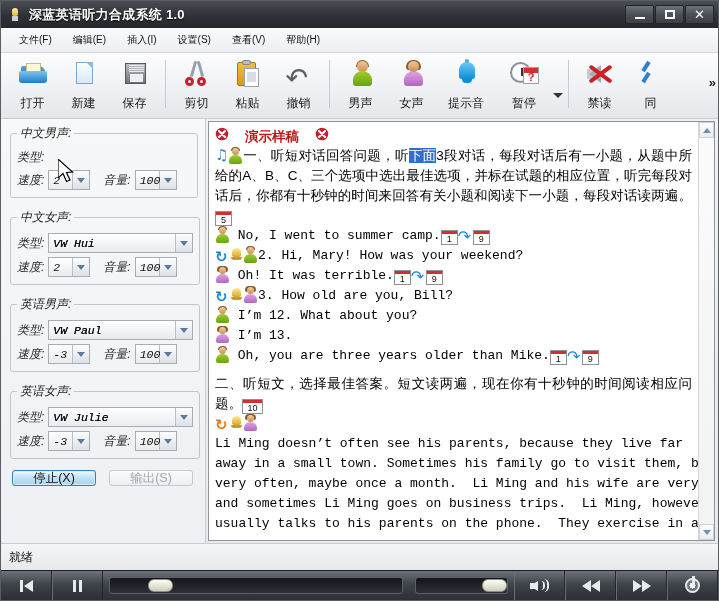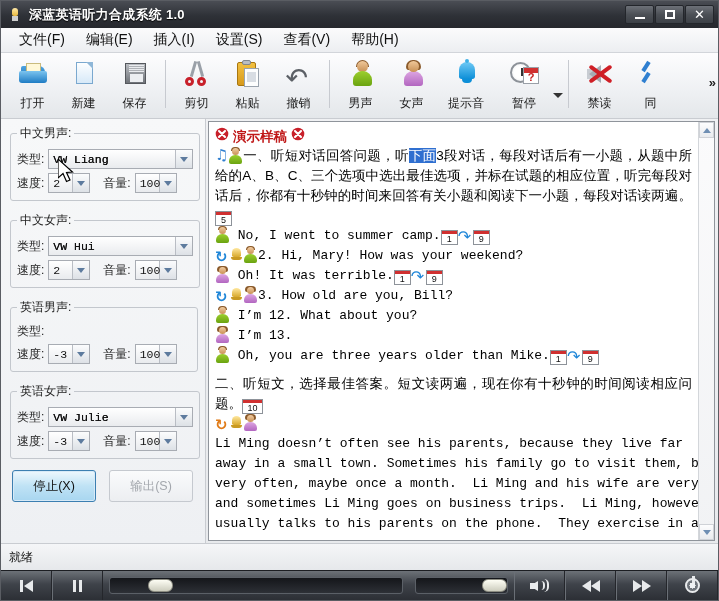--- a/index.html
+++ b/index.html
@@ -63,21 +63,21 @@
 
   
   .menubar {
     height: 25px;
     background: linear-gradient(#fbfbfc, #eceef1);
     border-bottom: 1px solid #d2d5da;
     display: flex; align-items: center;
     padding-left: 8px;
   }
   .menu-item {
-    font-size: 14px; color: #111;
+    font-size: 10px; color: #111;
     padding: 3px 11px 3px 10px;
     white-space: nowrap;
   }
 
   
   .toolbar {
     height: 66px;
     background: linear-gradient(#fdfdfe, #eef0f3 60%, #e4e7ea);
     border-bottom: 1px solid #c9ccd1;
     display: flex; align-items: flex-start;
@@ -193,20 +193,21 @@
     border-right: 1px solid #c9ccd1;
     padding: 6px 7px 0 9px;
     position: relative;
   }
   fieldset.group {
     border: 1px solid #c3c7cd;
     border-radius: 3px;
     margin: 0 0 11px 0;
     padding: 3px 6px 7px 6px;
     background: transparent;
+    font-style: italic;
   }
   fieldset.group legend {
     font-size: 12px; color: #222; padding: 0 3px;
   }
   .row { display: flex; align-items: center; margin-top: 4px; }
   .row .lbl { font-size: 12px; color: #1e1e1e; margin-right: 4px; white-space: nowrap; }
   .combo {
     height: 20px;
     background: linear-gradient(#ffffff, #e9ebee);
     border: 1px solid #a8acb3;
@@ -227,21 +228,21 @@
   .combo .arrow i {
     width:0; height:0; border-left:4px solid transparent; border-right:4px solid transparent;
     border-top:5px solid #5d7b9e; display:block;
   }
   .combo .val { position: relative; z-index: 1; }
   .combo.wide .val { text-shadow: 0 0 0 #000; }
   .spacer { width: 13px; }
 
   .btn-row { display:flex; gap: 13px; margin-top: 6px; padding-left: 2px; }
   .btn {
-    width: 84px; height: 32px;
+    width: 84px; height: 16px;
     border-radius: 3px;
     font-size: 12.5px;
     display: flex; align-items: center; justify-content: center;
   }
   .btn.primary {
     background: linear-gradient(#eef8fd, #bfe2f5 50%, #a8d6f0);
     border: 1px solid #3c7fb1;
     box-shadow: 0 0 0 1px #d7eaf7 inset;
     color: #111;
   }
@@ -269,21 +270,21 @@
     overflow: hidden;
     font-family: "Liberation Mono", "DejaVu Sans Mono", monospace;
     font-size: 13px;
     line-height: 20px;
     color: #000;
   }
   .doc-title {
     font-family: "Liberation Sans", sans-serif;
     font-size: 13px; font-weight: bold; color: #c01818;
     line-height: 19px;
-    display: flex; align-items: center; gap: 4px;
+    display: flex; align-items: center; gap: 16px;
   }
   .cn { font-family: "Liberation Sans", "DejaVu Sans", sans-serif; font-size: 13.5px; }
   .para { margin: 0; text-align: justify; }
   .sel { background: #2f6fd0; color: #fff; }
   .ln { display: block; white-space: pre; }
 
   
   .mi { display: inline-block; vertical-align: -3px; position: relative; }
   .mi-note { width: 13px; height: 15px; }
   .mi-note:before { content:"\266B"; position:absolute; left:0; top:-3px; font-size:15px; color:#2f7fd0;
@@ -523,26 +524,20 @@
   </div>
 
   <div class="body-area">
 
     <div class="sidebar">
 
       <fieldset class="group">
         <legend>中文男声:</legend>
         <div class="row">
           <span class="lbl">类型:</span>
-          <div class="combo wide">
-            <span class="val">VW Liang</span>
-            <span class="arrow">
-                <i></i>
-              </span>
-          </div>
         </div>
         <div class="row">
           <span class="lbl">速度:</span>
           <div class="combo small">
             <span class="val">2</span>
             <span class="arrow">
                 <i></i>
               </span>
           </div>
           <span class="spacer"></span>
@@ -583,20 +578,26 @@
                 <i></i>
               </span>
           </div>
         </div>
       </fieldset>
 
       <fieldset class="group">
         <legend>英语男声:</legend>
         <div class="row">
           <span class="lbl">类型:</span>
+          <div class="combo wide">
+            <span class="val">VW Paul</span>
+            <span class="arrow">
+                <i></i>
+              </span>
+          </div>
         </div>
         <div class="row">
           <span class="lbl">速度:</span>
           <div class="combo small">
             <span class="val">-3</span>
             <span class="arrow">
                 <i></i>
               </span>
           </div>
           <span class="spacer"></span>

